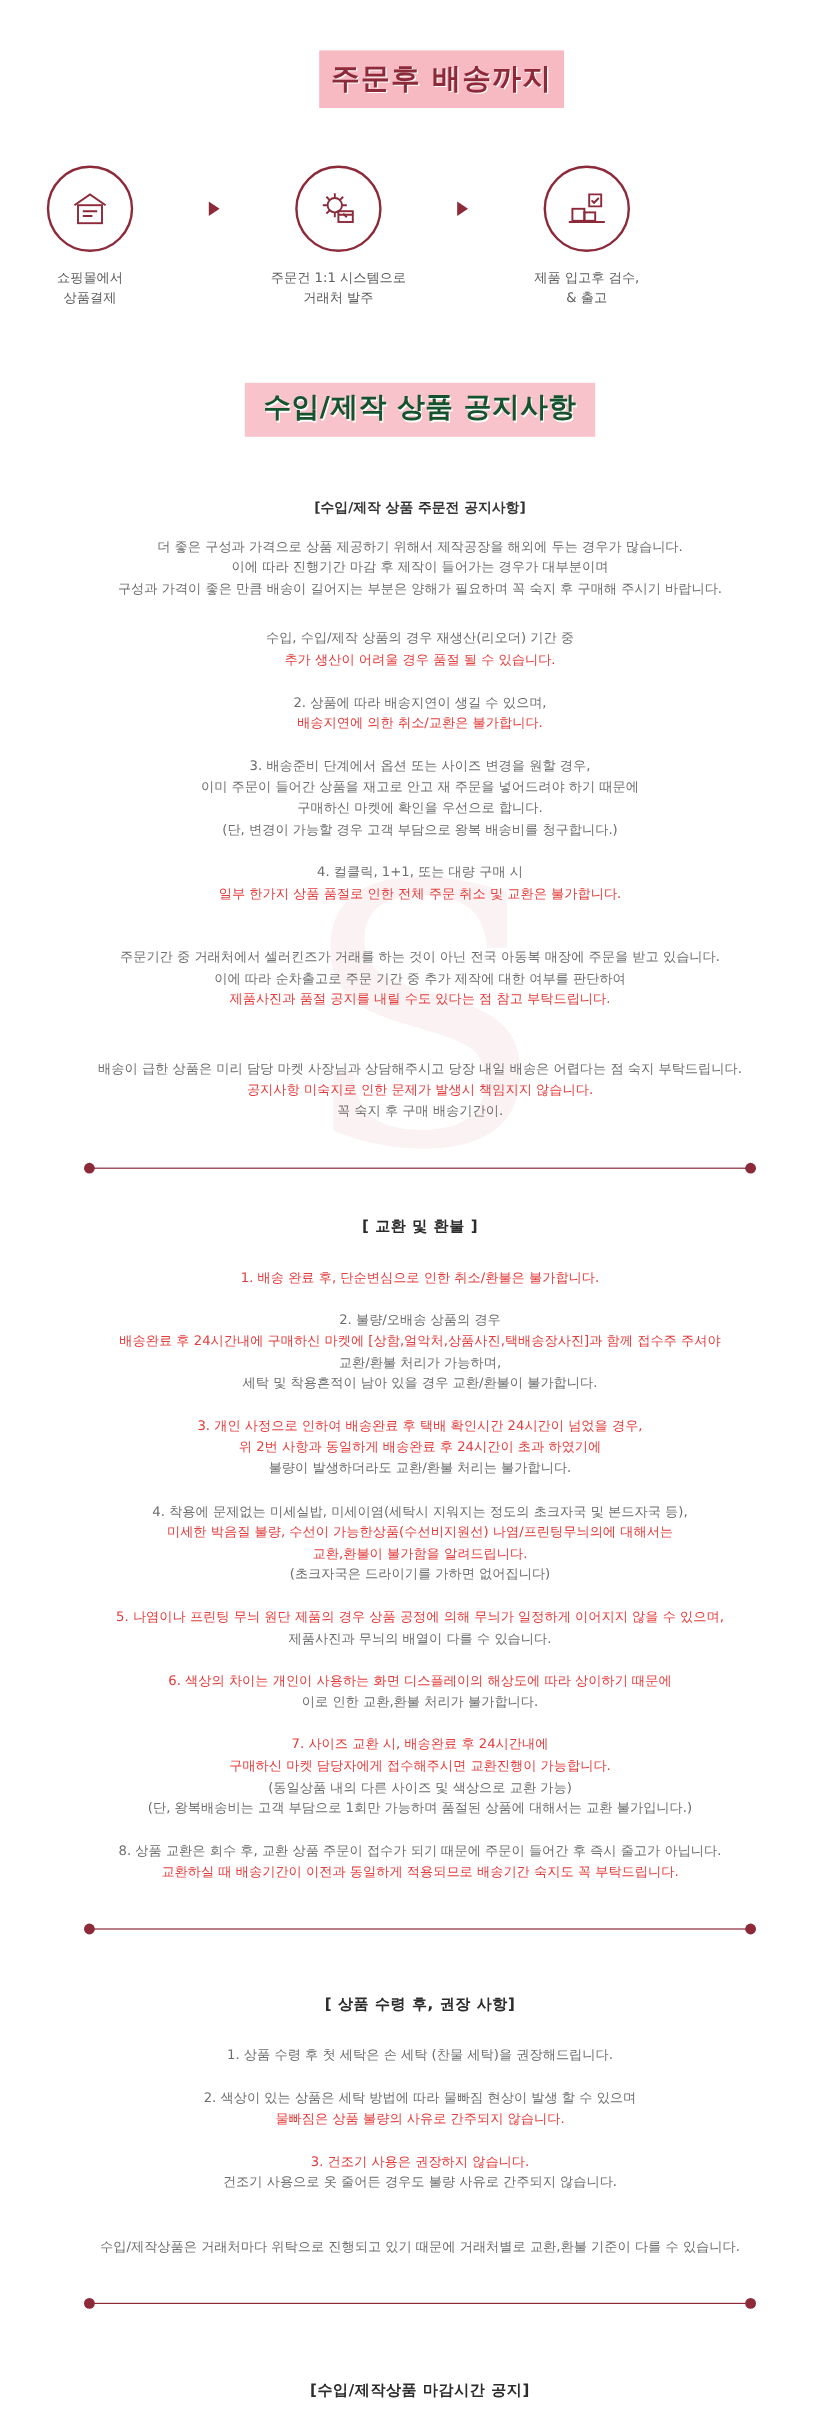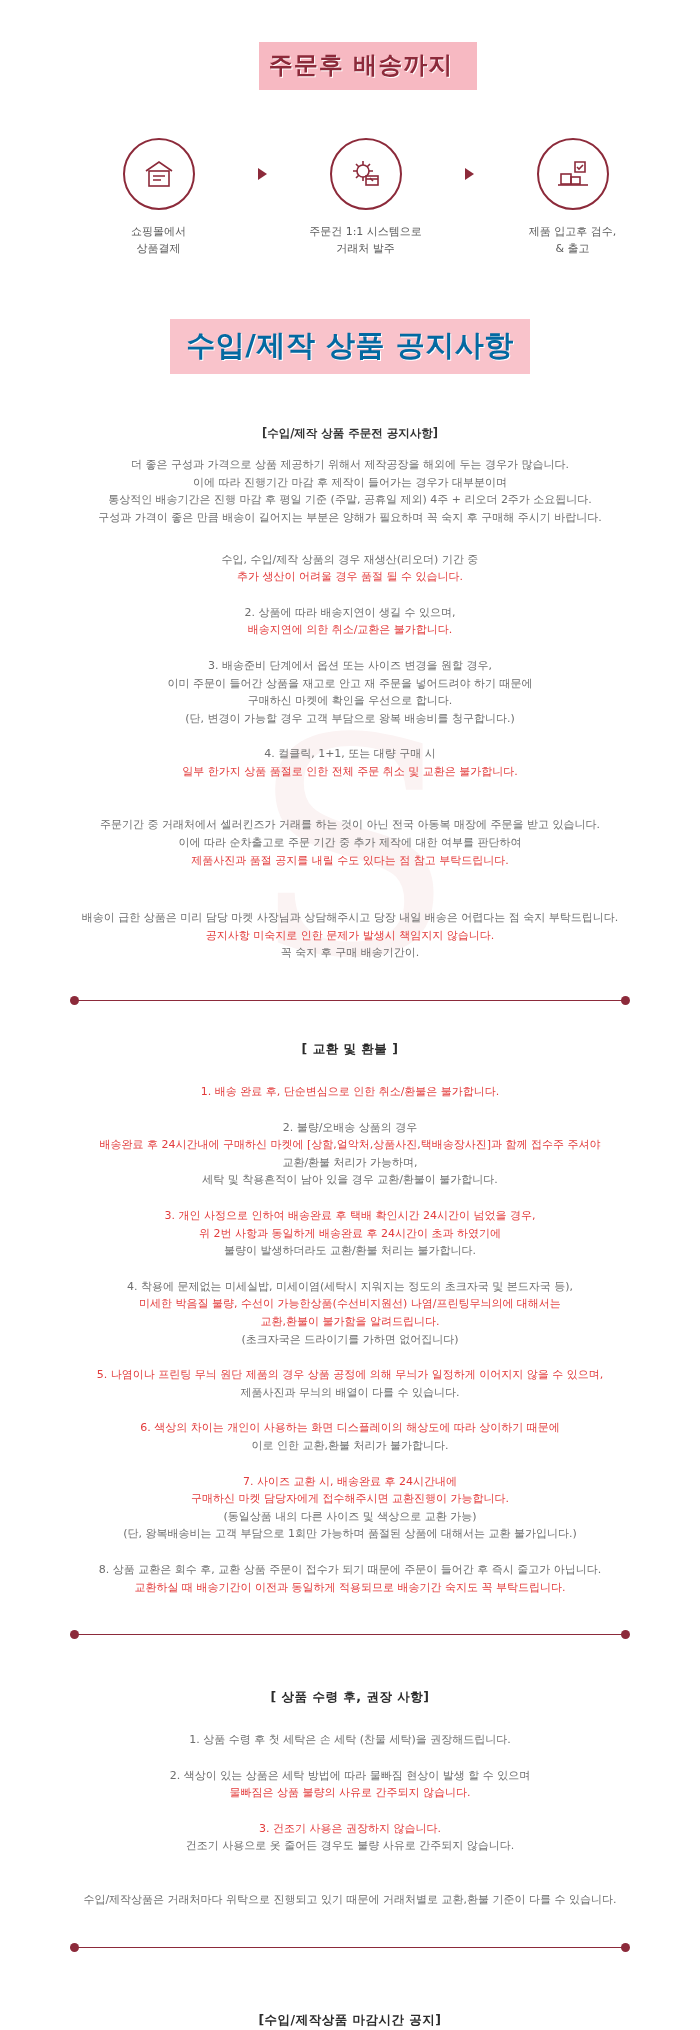--- a/index.html
+++ b/index.html
@@ -30,40 +30,38 @@
     user-select:none;
   }
 
   .content { position:relative; z-index:2; }
 
   
   .banner-wrap { text-align:center; padding-top: 42px; }
   .banner {
     display:inline-block;
     background: #f7b9c2;
-    padding: 4px 24px 6px 10px;
+    padding: 4px 10px 6px 10px;
     position: relative;
     margin-left: 36px;
   }
   .banner-text {
     font-size: 24px;
     font-weight: bold;
     color: #8c2a3a;
     letter-spacing: 1px;
     text-shadow: 1px 1px 0 #ffffff;
   }
 
   
   .steps {
     margin-top: 48px;
     display:flex;
-    justify-content:center;
     align-items:flex-start;
     gap: 24px;
-    padding-left: 31px;
   }
   .step { width: 150px; text-align:center; }
   .circle {
     width: 72px; height: 72px;
     margin: 0 auto;
     border: 2px solid #8c2a3a;
     border-radius: 50%;
     display:flex; align-items:center; justify-content:center;
   }
   .circle svg { display:block; }
@@ -83,23 +81,23 @@
   }
 
   
   .sect-title-wrap { text-align:center; margin-top: 62px; }
   .sect-title {
     display:inline-block;
     background: #f9c3cb;
     padding: 3px 16px 5px 16px;
   }
   .sect-title span {
-    font-size: 29px;
+    font-size: 23px;
     font-weight: bold;
-    color: #0369a1;
+    color: #14532d;
     text-shadow: 1px 1px 0 #ffffff;
     letter-spacing: 0.5px;
   }
 
   
   .block { text-align:center; }
   .b-title {
     font-weight: bold;
     color: #333333;
     font-size: 11.5px;
@@ -215,21 +213,20 @@
     </div>
 
     <div class="sp40"></div>
     <div class="sp10"></div>
 
     <div class="block">
       <p class="b-title">[수입/제작 상품 주문전 공지사항]</p>
       <div class="sp14"></div>
       <p class="grey">더 좋은 구성과 가격으로 상품 제공하기 위해서 제작공장을 해외에 두는 경우가 많습니다.</p>
       <p class="grey">이에 따라 진행기간 마감 후 제작이 들어가는 경우가 대부분이며</p>
-      <p class="grey">통상적인 배송기간은 진행 마감 후 평일 기준 (주말, 공휴일 제외) 4주 + 리오더 2주가 소요됩니다.</p>
       <p class="grey">구성과 가격이 좋은 만큼 배송이 길어지는 부분은 양해가 필요하며 꼭 숙지 후 구매해 주시기 바랍니다.</p>
 
       <div class="sp24"></div>
 
       <p class="grey">수입, 수입/제작 상품의 경우 재생산(리오더) 기간 중</p>
       <p class="red bold">추가 생산이 어려울 경우 품절 될 수 있습니다.</p>
 
       <div class="sp18"></div>
 
       <p class="grey">2. 상품에 따라 배송지연이 생길 수 있으며,</p>

